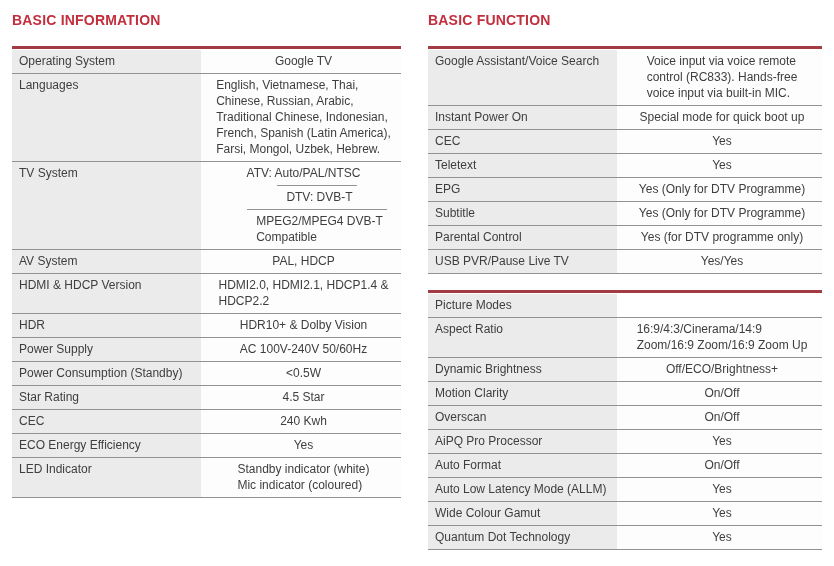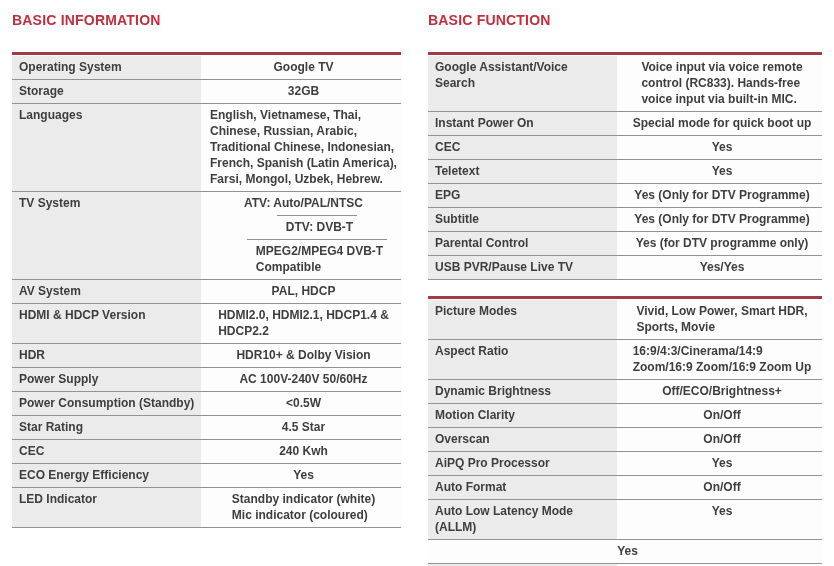--- a/index.html
+++ b/index.html
@@ -17,28 +17,28 @@
   .col { position: absolute; top: 11px; }
   .col-left  { left: 12px;  width: 389px; }
   .col-right { left: 428px; width: 394px; }
   section + section { margin-top: 16px; }
   h2.section-title {
     color: #c22e3c;
     font-size: 14px;
     font-weight: bold;
     letter-spacing: 0.2px;
     line-height: 18px;
-    padding-bottom: 23px;
+    padding-bottom: 17px;
   }
   .rule {
     height: 3px;
     background: #a23b43;
     margin-bottom: 1px;
   }
-  .spec-table { width: 100%; font-weight: bold; }
+  .spec-table { width: 100%; }
   .row {
     display: flex;
     border-bottom: 1px solid #929292;
   }
   .cell { font-size: 12px; line-height: 16px; color: #3e3e3e; }
   .cell.label {
     width: 189px;
     flex: 0 0 189px;
     background: #ebebeb;
     padding: 3px 6px 4px 7px;
@@ -66,26 +66,20 @@
       <h2 class="section-title">BASIC INFORMATION</h2>
       <div class="rule"></div>
       <div class="spec-table">
           <div class="row">
             <div class="cell label">Operating System</div>
             <div class="cell value">
               <div class="sub">Google TV</div>
             </div>
           </div>
           <div class="row">
-            <div class="cell label">Storage</div>
-            <div class="cell value">
-              <div class="sub">32GB</div>
-            </div>
-          </div>
-          <div class="row">
             <div class="cell label">Languages</div>
             <div class="cell value">
               <div class="sub">English, Vietnamese, Thai,
 Chinese, Russian, Arabic,
 Traditional Chinese, Indonesian,
 French, Spanish (Latin America),
 Farsi, Mongol, Uzbek, Hebrew.</div>
             </div>
           </div>
           <div class="row">
@@ -213,24 +207,20 @@
             </div>
           </div>
         </div>
     </section>
 
     <section>
       <div class="rule"></div>
       <div class="spec-table">
           <div class="row">
             <div class="cell label">Picture Modes</div>
-            <div class="cell value">
-              <div class="sub">Vivid, Low Power, Smart HDR,
-Sports, Movie</div>
-            </div>
           </div>
           <div class="row">
             <div class="cell label">Aspect Ratio</div>
             <div class="cell value">
               <div class="sub">16:9/4:3/Cinerama/14:9
 Zoom/16:9 Zoom/16:9 Zoom Up</div>
             </div>
           </div>
           <div class="row">
             <div class="cell label">Dynamic Brightness</div>
@@ -262,20 +252,21 @@
               <div class="sub">On/Off</div>
             </div>
           </div>
           <div class="row">
             <div class="cell label">Auto Low Latency Mode (ALLM)</div>
             <div class="cell value">
               <div class="sub">Yes</div>
             </div>
           </div>
           <div class="row">
+            <div class="cell label">Wide Colour Gamut</div>
             <div class="cell value">
               <div class="sub">Yes</div>
             </div>
           </div>
           <div class="row">
             <div class="cell label">Quantum Dot Technology</div>
             <div class="cell value">
               <div class="sub">Yes</div>
             </div>
           </div>

